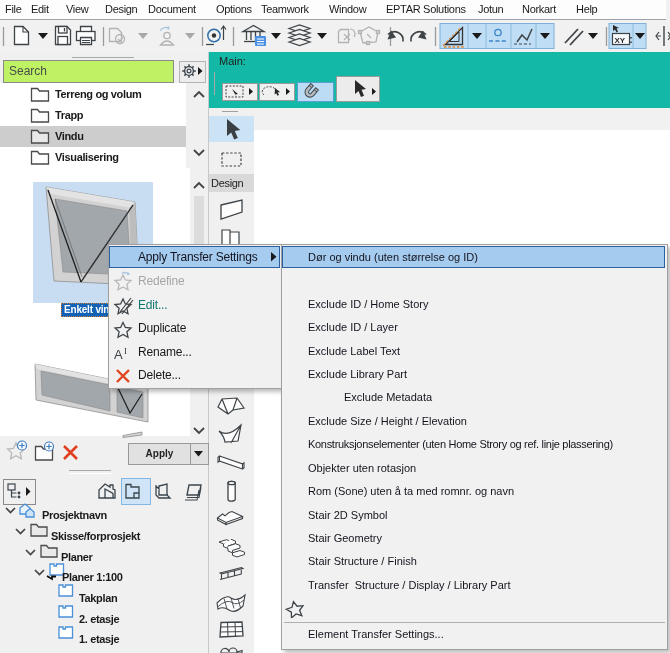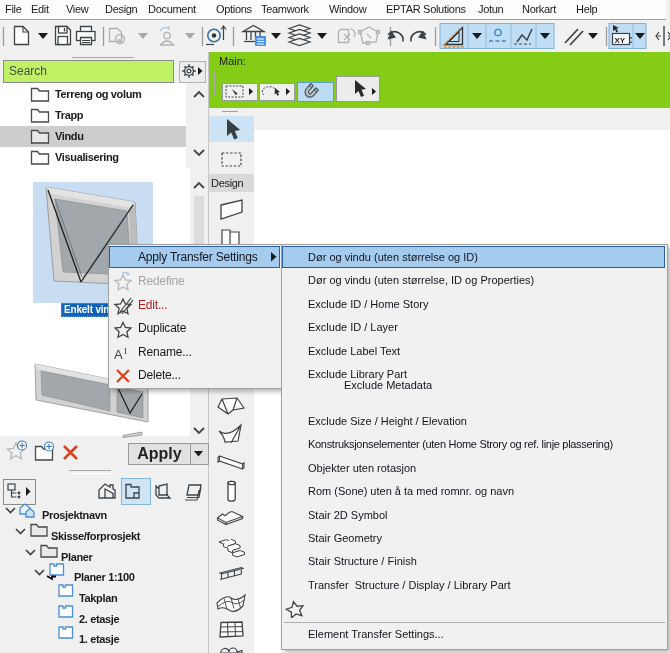--- a/index.html
+++ b/index.html
@@ -239,21 +239,21 @@
   <svg class="abs" style="left:6px;top:388px;" width="80" height="26" viewBox="0 0 80 26">
     <path d="M10,3 l2.6,5.4 l6,0.6 l-4.4,4 l1.2,5.8 l-5.4,-3 l-5.4,3 l1.2,-5.8 l-4.4,-4 l6,-0.6 z" fill="none" stroke="#b8b8b8" stroke-width="1.3"></path>
     <circle cx="16" cy="5.5" r="4.5" fill="#fff" stroke="#3a7cc4" stroke-width="1.2"></circle>
     <path d="M16,2.8 v5.4 M13.3,5.5 h5.4" stroke="#3a7cc4" stroke-width="1.2"></path>
     <path d="M29.5,6.5 h6 l2,2.5 h9 v11 h-17 z" fill="#fdfdfd" stroke="#4a4a4a" stroke-width="1.3"></path>
     <circle cx="43" cy="6.5" r="4.5" fill="#fff" stroke="#3a7cc4" stroke-width="1.2"></circle>
     <path d="M43,3.8 v5.4 M40.3,6.5 h5.4" stroke="#3a7cc4" stroke-width="1.2"></path>
     <path d="M58,6 l13,13 M71,6 l-13,13" stroke="#e0401f" stroke-width="2.6"></path>
   </svg>
 
-  <div class="abs" style="left:128px;top:391px;width:61px;height:20px;background:#e1e1e1;border:1px solid #999;text-align:center;font-size:16px;font-weight:bold;color:#222;line-height:20px;">Apply</div>
+  <div class="abs" style="left:128px;top:391px;width:61px;height:20px;background:#e1e1e1;border:1px solid #999;text-align:center;font-size:10px;font-weight:bold;color:#222;line-height:20px;">Apply</div>
   <div class="abs" style="left:190px;top:391px;width:17px;height:20px;background:#e1e1e1;border:1px solid #999;border-left:1px solid #999;"></div>
   <svg class="abs" style="left:194px;top:399px;" width="10" height="6" viewBox="0 0 10 6">
         <path d="M0,0 h9 l-4.5,5.5 z" fill="#1a1a1a"></path>
       </svg>
 
   <div class="abs" style="left:69px;top:418px;width:42px;height:2px;border-top:1px solid #a8a8a8;border-bottom:1px solid #fff;"></div>
 
   <div class="abs" style="left:3px;top:427px;width:31px;height:24px;background:#efefef;border:1px solid #8a8a8a;"></div>
   <svg class="abs" style="left:7px;top:431px;" width="25" height="17" viewBox="0 0 25 17">
     <rect x="1" y="1" width="7" height="6" fill="none" stroke="#3a444c" stroke-width="1.2"></rect>
@@ -299,27 +299,27 @@
       <path d="M50,66.5 v-2.5 h4 v2 h2.5 v-2 h7 v11 h-13.5 z"></path>
       <path d="M59,87.5 v-2.5 h4 v2 h2.5 v-2 h7 v11 h-13.5 z"></path>
       <path d="M59,108.5 v-2.5 h4 v2 h2.5 v-2 h7 v11 h-13.5 z"></path>
       <path d="M59,129.5 v-2.5 h4 v2 h2.5 v-2 h7 v11 h-13.5 z"></path>
     </g>
     <path d="M47,76 l5,3 v-2.5 l4,0" fill="none" stroke="#111" stroke-width="1.8"></path>
   </svg>
   <div class="tree" style="left:42px;top:457px;">Prosjektnavn</div>
   <div class="tree" style="left:51px;top:478px;">Skisse/forprosjekt</div>
   <div class="tree" style="left:61px;top:499px;">Planer</div>
-  <div class="tree" style="left:74px;top:519px;">Planer 1:100</div>
+  <div class="tree" style="left:62px;top:519px;">Planer 1:100</div>
   <div class="tree" style="left:79px;top:540px;">Takplan</div>
   <div class="tree" style="left:79px;top:561px;">2. etasje</div>
   <div class="tree" style="left:79px;top:581px;">1. etasje</div>
 </div>
 
-<div class="abs" style="left:209px;top:52px;width:461px;height:56px;background:#84cc16;">
+<div class="abs" style="left:209px;top:52px;width:461px;height:56px;background:#14b8a6;">
   <div class="abs" style="left:10px;top:3px;font-size:11px;color:#222;">Main:</div>
   <div class="abs" style="left:5px;top:20px;width:1px;height:23px;background:#aaa;"></div>
   <div class="abs" style="left:13px;top:31px;width:34px;height:16px;background:#f0f0f0;border:1px solid #9a9a9a;"></div>
   <div class="abs" style="left:50px;top:31px;width:34px;height:16px;background:#f0f0f0;border:1px solid #9a9a9a;"></div>
   <div class="abs" style="left:88px;top:30px;width:35px;height:18px;background:#bcdcf5;border:1px solid #5a9fd4;"></div>
   <div class="abs" style="left:127px;top:24px;width:42px;height:24px;background:#ececec;border:1px solid #9a9a9a;"></div>
   <svg class="abs" style="left:13px;top:24px;" width="160" height="26" viewBox="0 0 160 26">
 
     <rect x="4" y="10" width="17" height="11" fill="none" stroke="#3e4347" stroke-width="1" stroke-dasharray="2,1.4"></rect>
     <path d="M10,13 l6,5 l-2.5,0.5 l1.5,3" fill="#2a2a2a" stroke="none"></path>
@@ -387,21 +387,21 @@
 
 <div class="abs" style="left:254px;top:130px;width:416px;height:523px;background:#ffffff;"></div>
 
 <div class="abs" style="left:108px;top:244px;width:173px;height:143px;background:#f1f1f1;border:1px solid #a0a0a0;box-shadow:3px 3px 4px rgba(0,0,0,0.25);" id="menu1">
   <div class="abs" style="left:0px;top:1px;width:171px;height:22px;background:#a5cbee;border:1px solid #2c5f9e;box-sizing:border-box;"></div>
   <div class="abs" style="left:29px;top:5px;font-size:12px;letter-spacing:-0.2px;color:#14141e;">Apply Transfer Settings</div>
   <svg class="abs" style="left:162px;top:7px;" width="6" height="10" viewBox="0 0 6 10">
         <path d="M0,0 l5.5,4.7 l-5.5,4.7 z" fill="#1a1a1a"></path>
       </svg>
   <div class="abs" style="left:29px;top:29px;font-size:12px;letter-spacing:-0.2px;color:#a6a6a6;">Redefine</div>
-  <div class="abs" style="left:29px;top:53px;font-size:12px;letter-spacing:-0.2px;color:#b91c1c;">Edit...</div>
+  <div class="abs" style="left:29px;top:53px;font-size:12px;letter-spacing:-0.2px;color:#0f766e;">Edit...</div>
   <div class="abs" style="left:29px;top:76px;font-size:12px;letter-spacing:-0.2px;color:#1a1a1a;">Duplicate</div>
   <div class="abs" style="left:29px;top:100px;font-size:12px;letter-spacing:-0.2px;color:#1a1a1a;">Rename...</div>
   <div class="abs" style="left:29px;top:123px;font-size:12px;letter-spacing:-0.2px;color:#1a1a1a;">Delete...</div>
   <svg class="abs" style="left:4px;top:26px;" width="22" height="115" viewBox="0 0 22 115">
 
     <path d="M10,4 l2.4,5 l5.6,0.6 l-4.1,3.7 l1.1,5.4 l-5,-2.8 l-5,2.8 l1.1,-5.4 l-4.1,-3.7 l5.6,-0.6 z" fill="none" stroke="#b8b8b8" stroke-width="1.3"></path>
     <path d="M9,2.5 a5,5 0 0 1 7,1" fill="none" stroke="#a9c6e2" stroke-width="1.4"></path>
     <path d="M15,1 l2,2.8 l-3.4,0.4" fill="#a9c6e2" stroke="none"></path>
 
     <path d="M10,28 l2.4,5 l5.6,0.6 l-4.1,3.7 l1.1,5.4 l-5,-2.8 l-5,2.8 l1.1,-5.4 l-4.1,-3.7 l5.6,-0.6 z" fill="none" stroke="#3e4347" stroke-width="1.3"></path>
@@ -412,26 +412,25 @@
     <text x="1" y="88" font-family="Liberation Sans,sans-serif" font-size="13" fill="#3e4347">A</text>
     <text x="11" y="83" font-family="Liberation Serif,serif" font-size="9" fill="#3e4347">I</text>
 
     <path d="M4,99 l12,12 M16,99 l-12,12" stroke="#e0451f" stroke-width="2.4"></path>
   </svg>
 </div>
 
 <div class="abs" style="left:281px;top:244px;width:385px;height:404px;background:#f1f1f1;border:1px solid #a0a0a0;box-shadow:3px 3px 4px rgba(0,0,0,0.25);" id="menu2">
   <div class="abs" style="left:0px;top:1px;width:383px;height:22px;background:#a5cbee;border:1px solid #2c5f9e;box-sizing:border-box;"></div>
   <div class="smi" style="top:6px;">Dør og vindu (uten størrelse og ID)</div>
-  <div class="smi" style="top:29px;">Dør og vindu (uten størrelse, ID og Properties)</div>
   <div class="smi" style="top:53px;">Exclude ID / Home Story</div>
   <div class="smi" style="top:76px;">Exclude ID / Layer</div>
   <div class="smi" style="top:100px;">Exclude Label Text</div>
   <div class="smi" style="top:123px;">Exclude Library Part</div>
-  <div class="smi" style="top:134px;padding-left:36px;">Exclude Metadata</div>
+  <div class="smi" style="top:146px;padding-left:36px;">Exclude Metadata</div>
   <div class="smi" style="top:193px;letter-spacing:-0.3px;">Konstruksjonselementer (uten Home Strory og ref. linje plassering)</div>
   <div class="smi" style="top:170px;">Exclude Size / Height / Elevation</div>
   <div class="smi" style="top:217px;">Objekter uten rotasjon</div>
   <div class="smi" style="top:240px;">Rom (Sone) uten å ta med romnr. og navn</div>
   <div class="smi" style="top:264px;">Stair 2D Symbol</div>
   <div class="smi" style="top:287px;">Stair Geometry</div>
   <div class="smi" style="top:310px;">Stair Structure / Finish</div>
   <div class="smi" style="top:334px;">Transfer&nbsp; Structure / Display / Library Part</div>
   <svg class="abs" style="left:3px;top:355px;" width="20" height="18" viewBox="0 0 20 18">
     <path d="M10,1.5 l2.6,5.2 l5.9,0.7 l-4.3,3.9 l1.1,5.7 l-5.3,-2.9 l-5.3,2.9 l1.1,-5.7 l-4.3,-3.9 l5.9,-0.7 z" fill="none" stroke="#3e4347" stroke-width="1.3" transform="rotate(-12 10 9)"></path>

